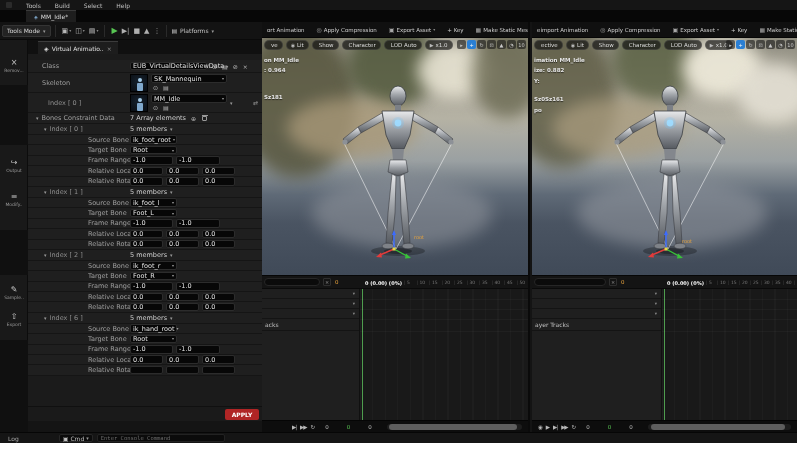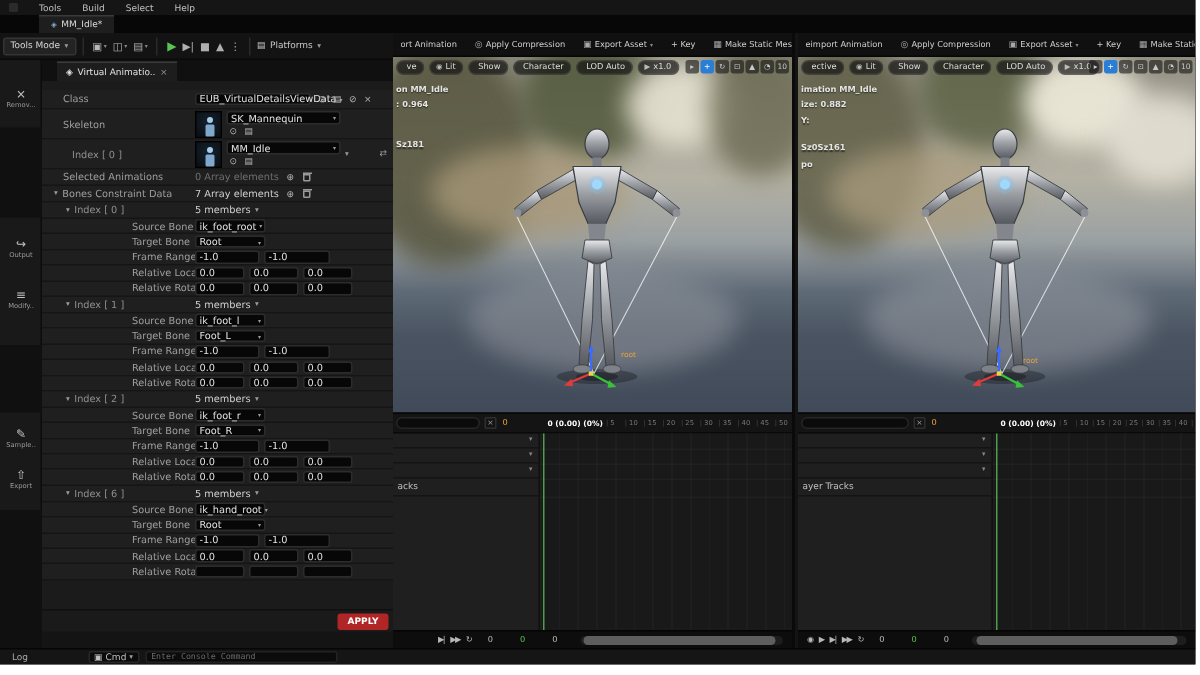--- a/index.html
+++ b/index.html
@@ -285,28 +285,20 @@
           <div class="irow">
               <span class="mico">⊙</span>
               <span class="mico">▤</span>
             </div>
         </div>
         <span class="caret">▾</span>
       </div>
       <span class="reset">⇄</span>
     </div>
     <div class="drow h11">
-      <span class="dlab">Selected Animations</span>
-      <div class="val">
-        <span class="dim">0 Array elements</span>
-        <span class="mico dim">⊕</span>
-        <span class="trash"></span>
-      </div>
-    </div>
-    <div class="drow h11">
       <span class="caret" style="margin-left:8px">▾</span>
       <span class="dlab" style="padding-left:3px">Bones Constraint Data</span>
       <div class="val">
         <span class="plain">7 Array elements</span>
         <span class="mico">⊕</span>
         <span class="trash"></span>
       </div>
     </div>
 
     <div>

